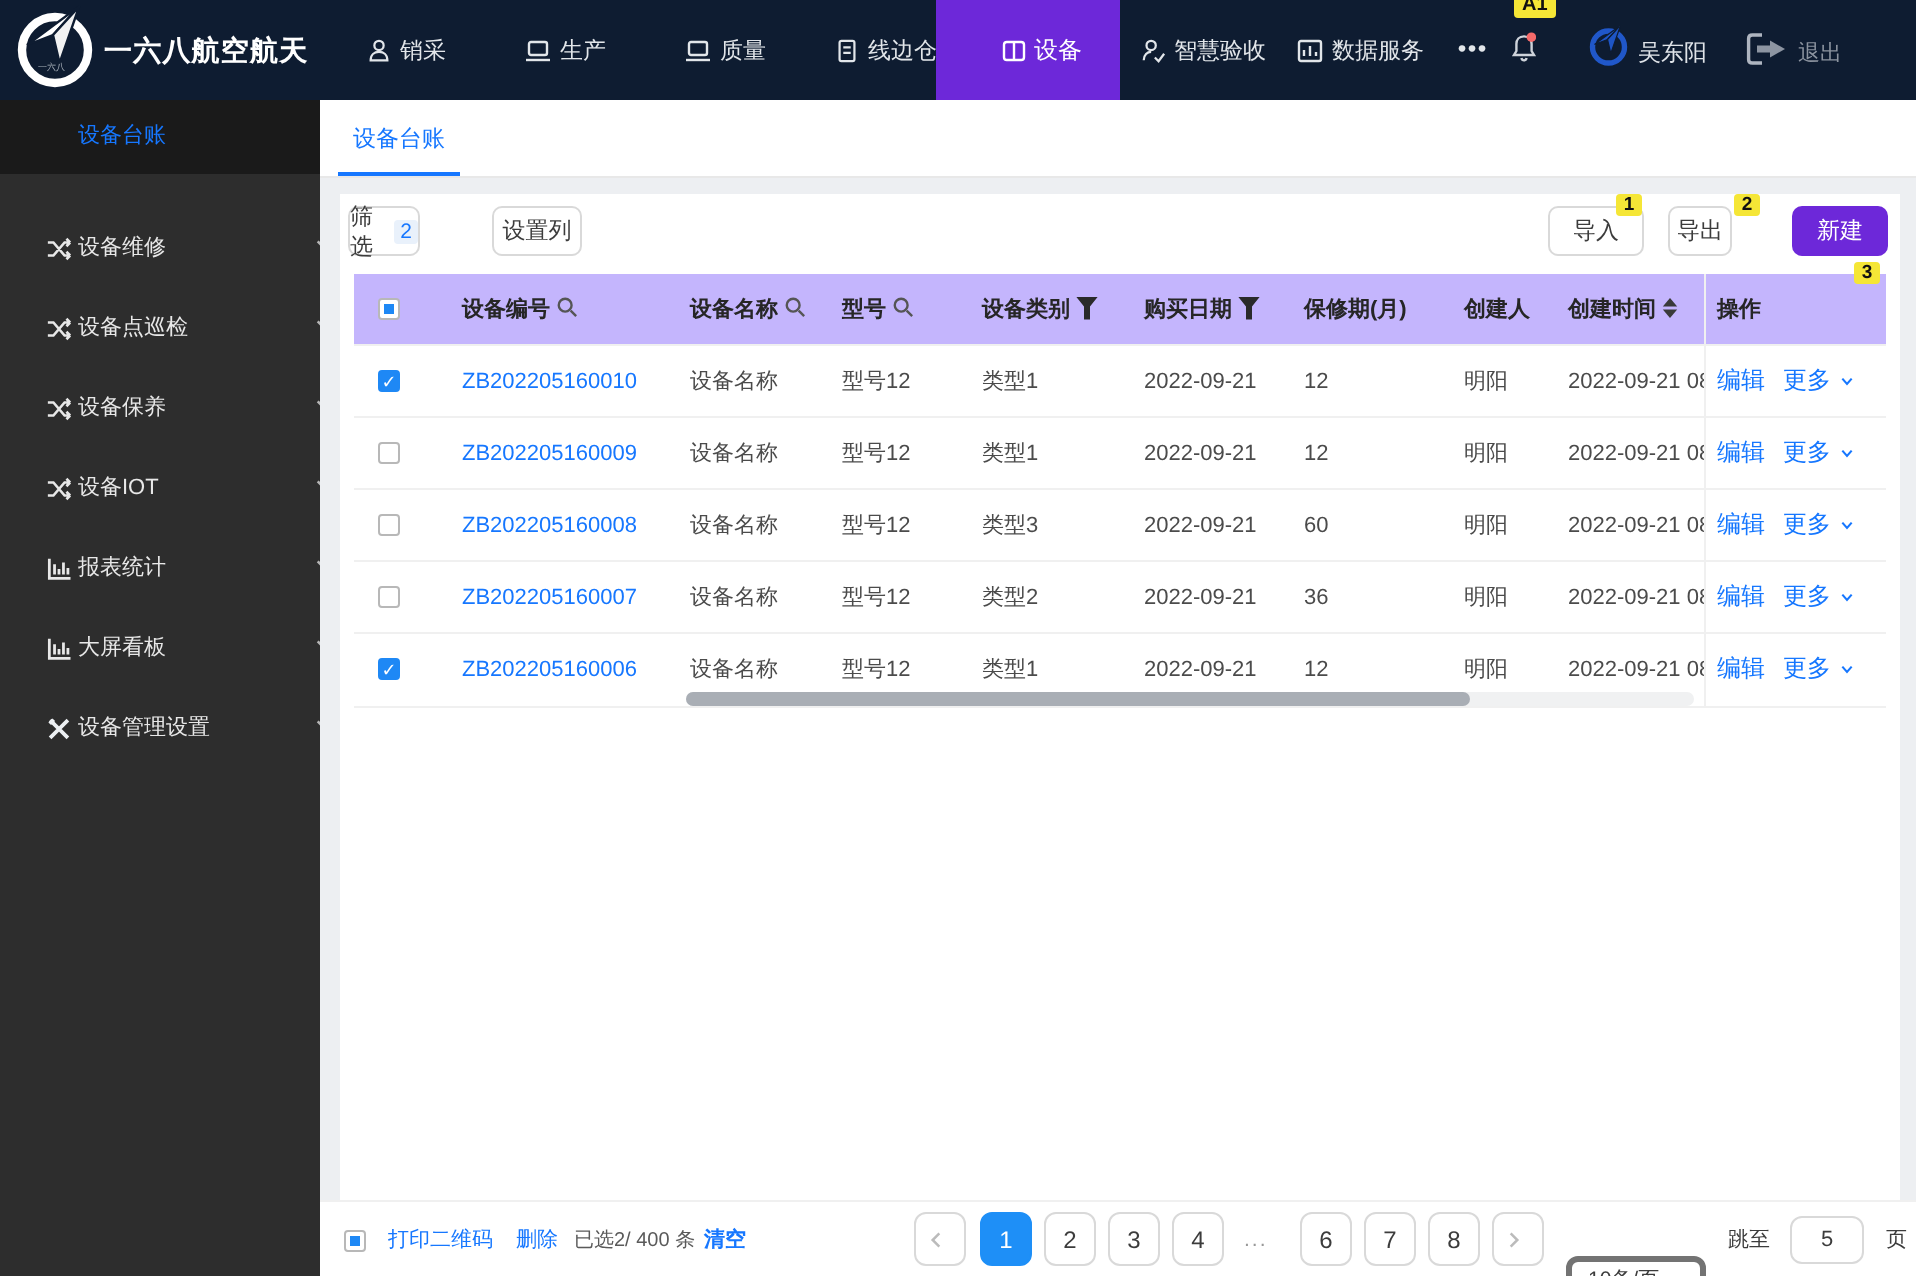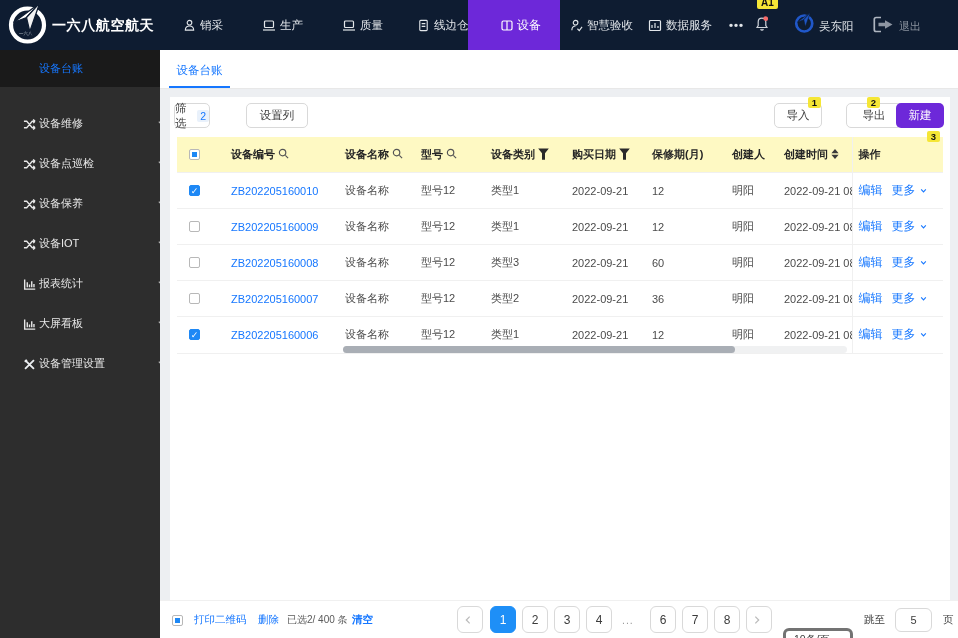--- a/index.html
+++ b/index.html
@@ -29,31 +29,31 @@
 
 #content{position:absolute;left:160px;top:50px;width:798px;height:588px;background:#edeff2;}
 #tabbar{position:absolute;left:0;top:0;width:798px;height:39px;background:#fff;border-bottom:1px solid #e8e8e8;}
 #tab1{position:absolute;left:9px;top:0;width:61px;height:38px;color:#1677ff;font-size:11.5px;text-align:center;line-height:40px;border-bottom:2px solid #1677ff;}
 #card{position:absolute;left:10px;top:47px;width:780px;height:503px;background:#fff;}
 
 
 .btn{position:absolute;height:25px;background:#fff;border:1px solid #d9d9d9;border-radius:5px;font-size:11.5px;color:#3c3c3c;display:flex;align-items:center;justify-content:center;}
 #btn-filter{left:4px;top:6px;width:36px;}
 #btn-filter b{font-weight:normal;background:#e9f1fb;color:#1677ff;border-radius:2px;padding:0 3px;margin-left:5px;font-size:10.5px;}
-#btn-cols{left:76px;top:6px;width:62px;}
+#btn-cols{left:76px;top:6px;width:45px;}
 #btn-import{left:604px;top:6px;width:48px;}
-#btn-export{left:664px;top:6px;width:56px;margin-left:12px;}
+#btn-export{left:664px;top:6px;width:32px;}
 #btn-new{left:726px;top:6px;width:48px;background:#6d28d9;border:none;color:#fff;}
 .ybadge{position:absolute;background:#f5e636;color:#111;font-size:9.5px;font-weight:bold;width:13px;height:11px;line-height:11px;text-align:center;border-radius:2px;z-index:5;}
 
 
 #tbl{position:absolute;left:7px;top:39.5px;width:766px;}
 table{border-collapse:collapse;table-layout:fixed;width:766px;}
 th,td{padding:0;font-weight:normal;text-align:left;overflow:hidden;white-space:nowrap;}
-thead tr{height:36px;background:#fef9c3;}
+thead tr{height:36px;background:#c4b5fd;}
 tbody tr{height:36px;border-top:1px solid #f0f0f0;}
 th{font-size:11px;color:#262626;font-weight:bold;}
 td{font-size:11px;color:#4b4b4b;}
 td.ops{border-left:1px solid #f0f0f0;}
 td.lnk{color:#1677ff;}
 .pl{padding-left:16px;}
 .cb{width:11px;height:11px;border:1px solid #b8b8b8;border-radius:2px;background:#fff;margin-left:12px;position:relative;}
 .cb.ind:after{content:"";position:absolute;left:2px;top:2px;width:5px;height:5px;background:#1e88f5;}
 .cb.chk{background:#1e88f5;border-color:#1e88f5;color:#fff;font-size:9px;line-height:11px;text-align:center;}
 .ops a{color:#1677ff;text-decoration:none;font-size:12px;}

